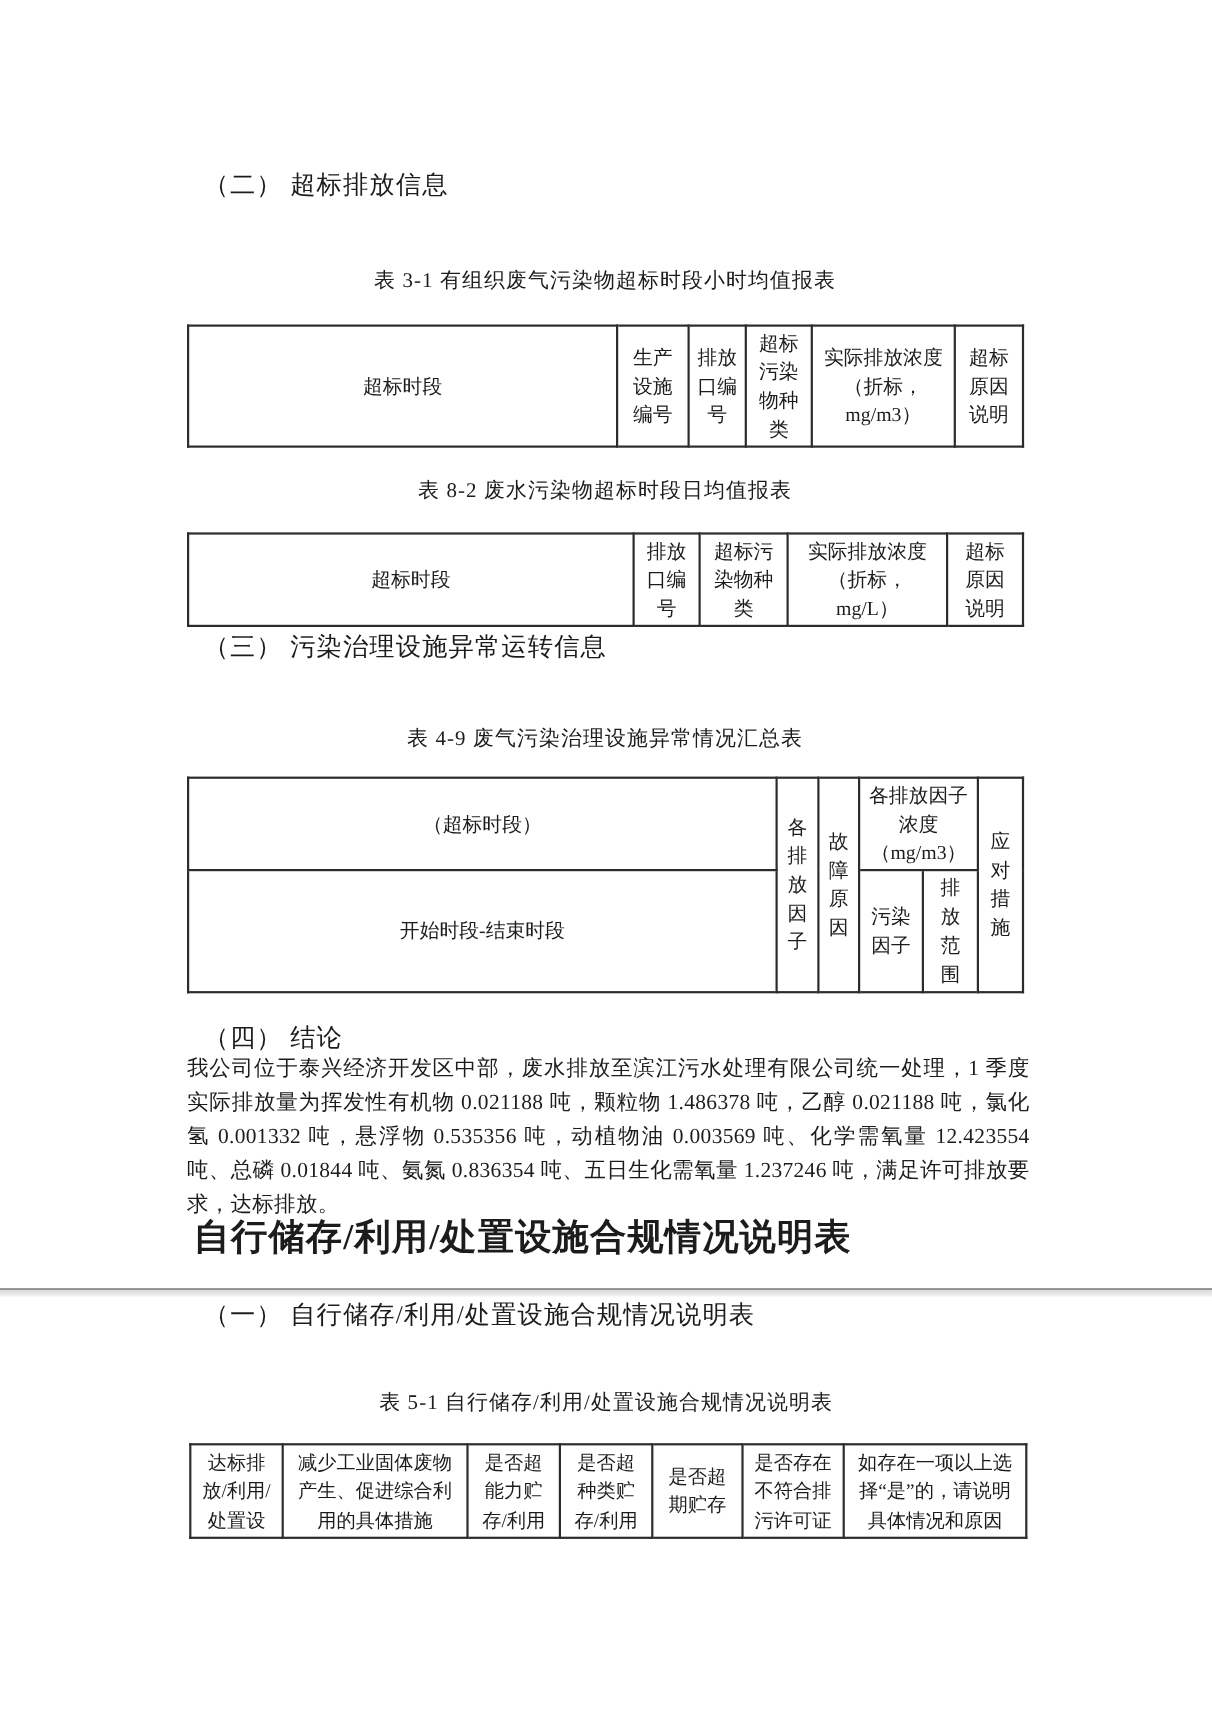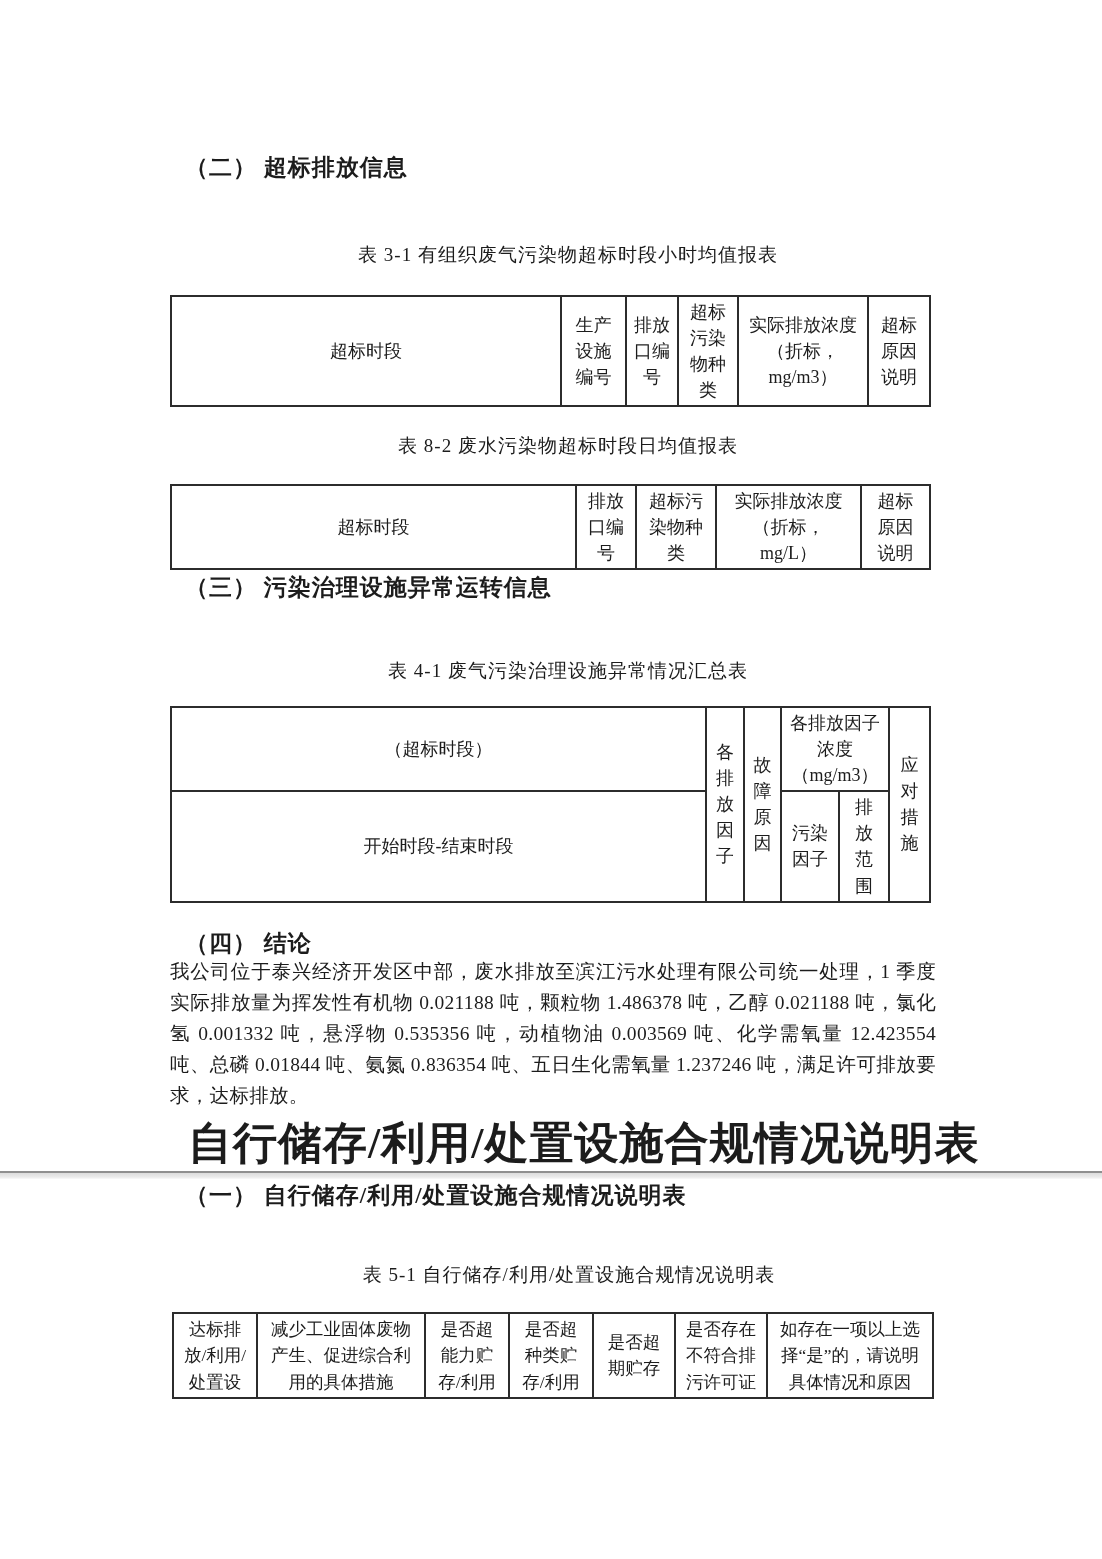--- a/index.html
+++ b/index.html
@@ -3,24 +3,24 @@
 <meta charset="utf-8">
 <style>
   html,body { margin:0; padding:0; background:#ffffff; }
   .page {
     position:relative; width:1102px; height:1559px; background:#ffffff;
     font-family:"Liberation Serif","DejaVu Serif",serif;
     color:#1c1c1c; overflow:hidden;
   }
   .sec {
     position:absolute; left:185px; margin:0;
-    font-size:23px; font-weight:700; letter-spacing:1px; white-space:nowrap;
+    font-size:23px; font-weight:400; letter-spacing:1px; white-space:nowrap;
   }
   .cap {
-    position:absolute; left:188px; width:760px; text-align:center;
+    position:absolute; left:170px; width:760px; text-align:center;
     font-size:19px; letter-spacing:1px; white-space:nowrap;
   }
   table.tbl {
     position:absolute; border-collapse:collapse; table-layout:fixed;
     border:2px solid #2c2c2c;
   }
   table.tbl td {
     border:2px solid #2c2c2c; text-align:center; vertical-align:middle;
     font-size:18px; line-height:1.45; padding:2px; overflow:hidden;
   }
@@ -33,22 +33,22 @@
   .w38 { width:3.8em; }
   .w45 { width:4.5em; }
   .w85 { width:8.5em;font-family:Liberation Serif, serif; }
   td.cell-left { text-align:left; padding-left:12px;margin-top:32px; }
   .para {
     position:absolute; left:170px; width:766px;
     font-size:19.5px; line-height:31px; text-align:justify;
     letter-spacing:0.3px; margin:0;
   }
   .bigtitle {
-    position:absolute; left:176px; margin:12px;
-    font-size:44px; font-weight:700; letter-spacing:1px; white-space:nowrap;
+    position:absolute; left:176px; margin:0;
+    font-size:33px; font-weight:700; letter-spacing:1px; white-space:nowrap;
   }
   .pagebreak {
     position:absolute; left:0; width:1102px; height:8px;
     background:linear-gradient(to bottom,#8f8f8f 0,#8f8f8f 2px,#dcdcdc 2px,#eaeaea 6px,#fafafa 8px);
   }
 </style>
 </head>
 <body>
 
 <div class="page">
@@ -112,21 +112,21 @@
 mg/L）</td>
         <td>
           <div class="iw w25">超标原因说明</div>
         </td>
       </tr>
     </tbody>
   </table>
 
   <h2 class="sec" style="top:572px">（三） 污染治理设施异常运转信息</h2>
 
-  <div class="cap" style="top:658px">表 4-1 废气污染治理设施异常情况汇总表</div>
+  <div class="cap" style="top:658px">表 4-9 废气污染治理设施异常情况汇总表</div>
 
   <table class="tbl" style="left:170px; top:706px; width:759px">
     <colgroup>
       <col style="width:535px">
         <col style="width:38px">
         <col style="width:37px">
       <col style="width:58px">
         <col style="width:50px">
         <col style="width:41px">
     </colgroup>

